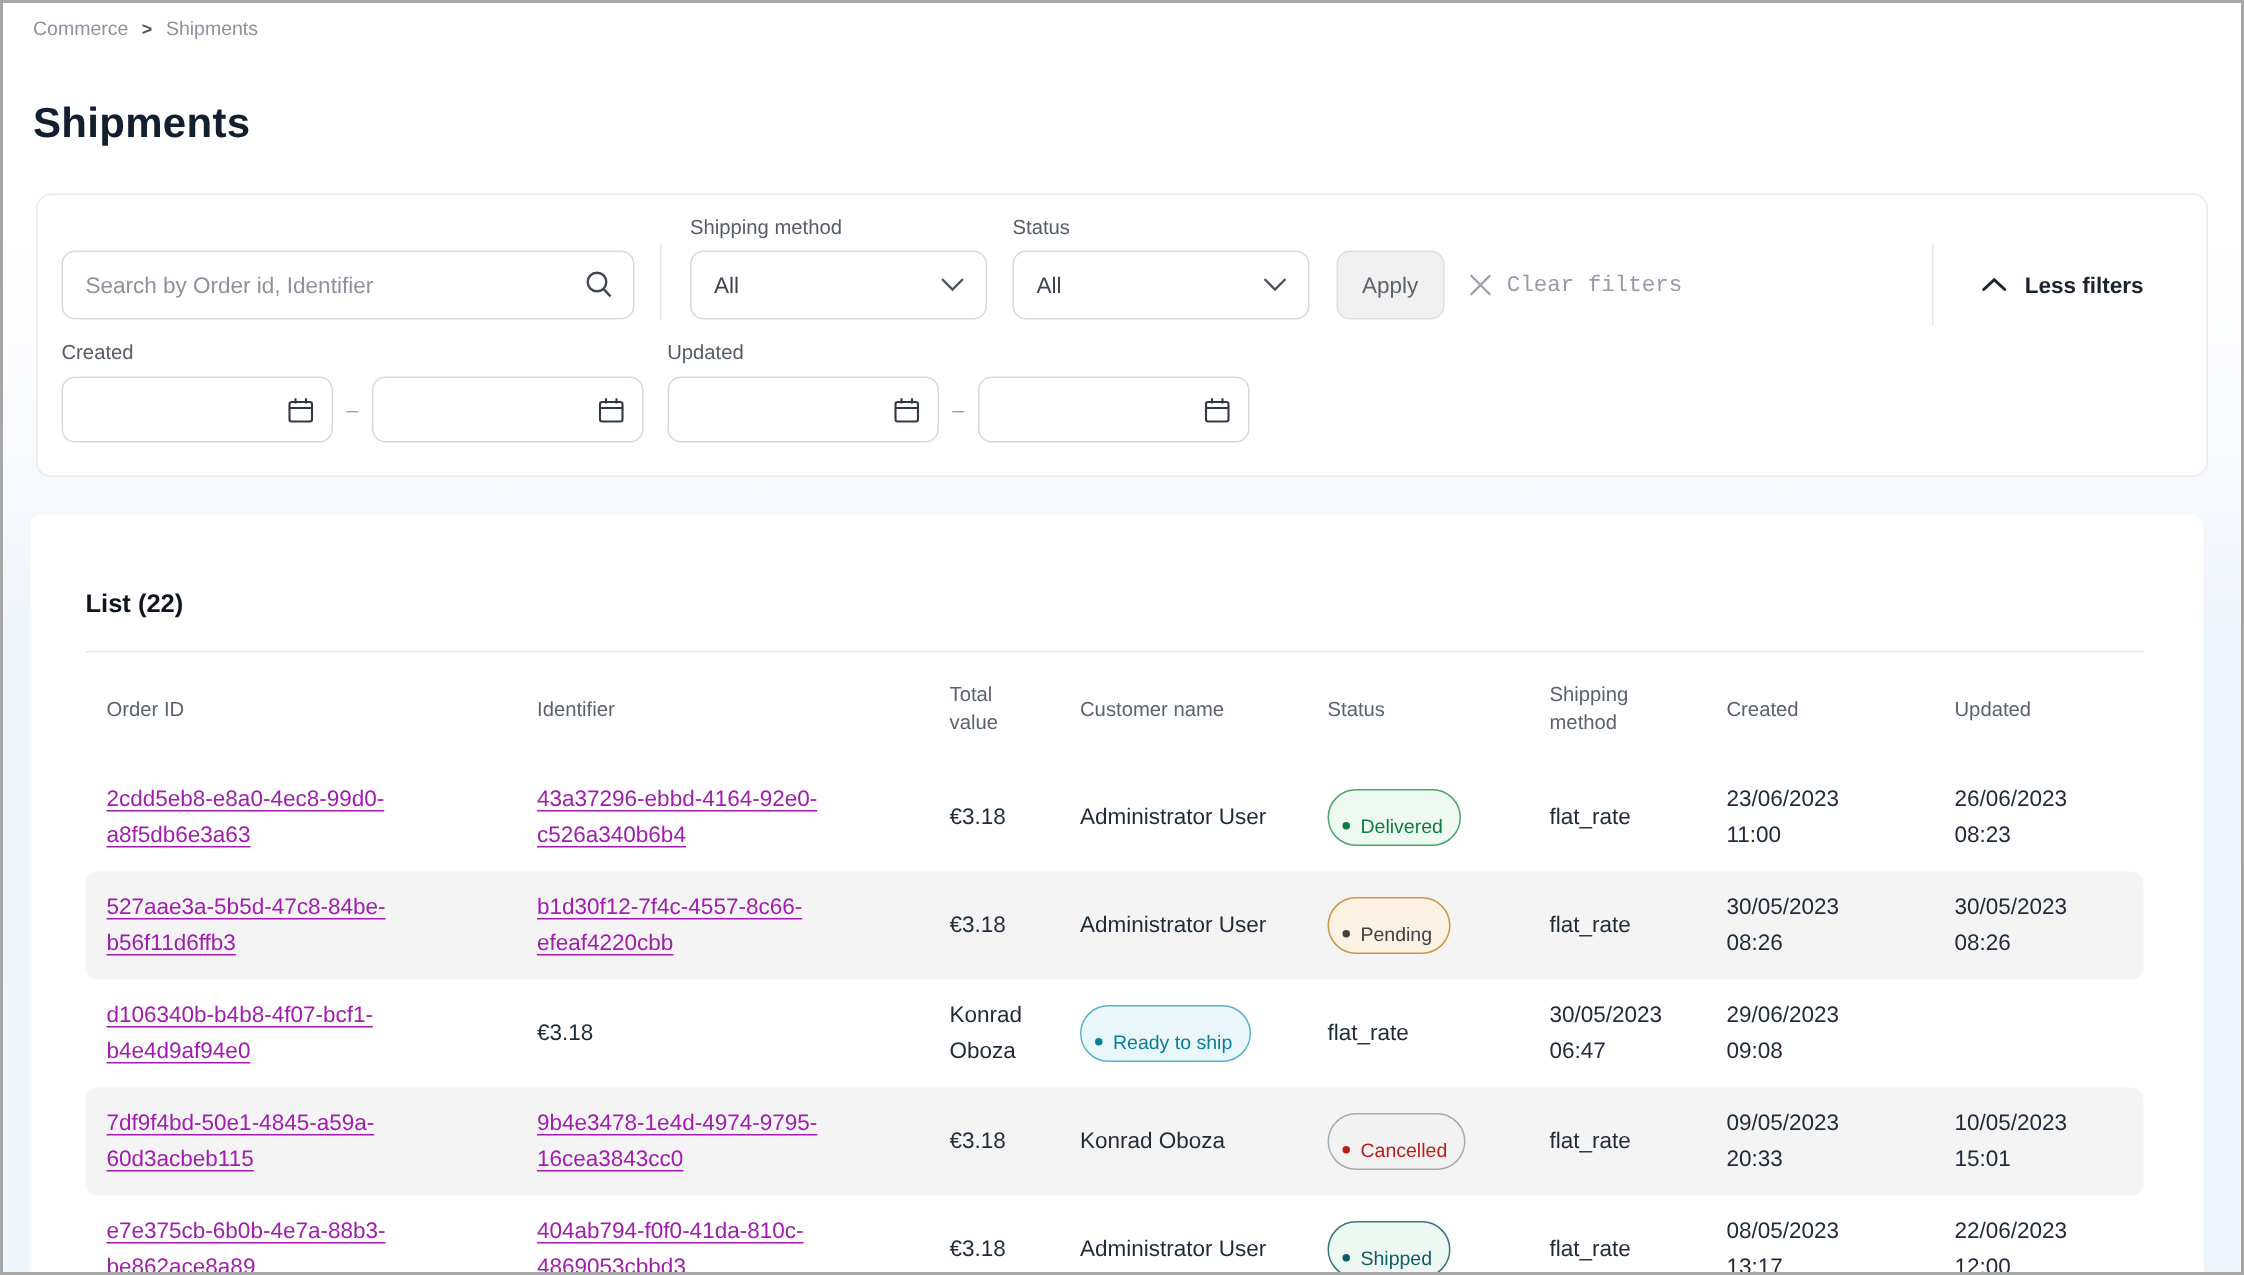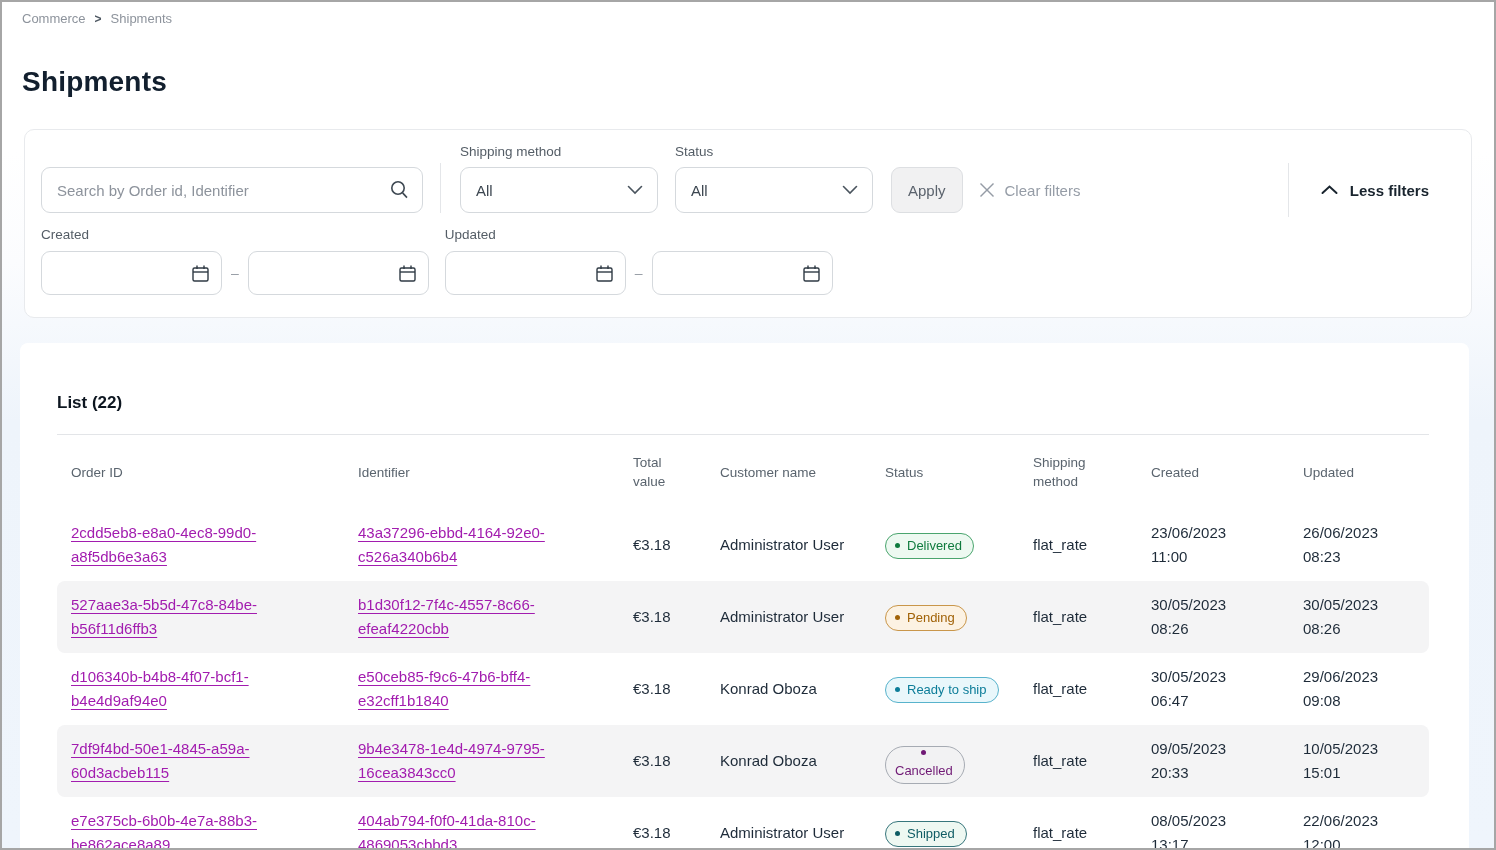--- a/index.html
+++ b/index.html
@@ -46,21 +46,21 @@
     padding:0 14px 0 15px; font-size:15px; color:#3c4650; background:#fff; cursor:pointer;
   }
   .select-field + .select-field{ margin-left:17px; }
 
   .apply-btn{
     margin-left:18px; height:46px; padding:0 16px; font-size:15px; font-family:inherit;
     color:#5b636d; background:#f1f1f2; border:1px solid #dddfe2; border-radius:9px; cursor:pointer;
   }
   .clear-btn{
     margin-left:16px; height:46px; display:flex; align-items:center; gap:10px;
-    background:none; border:none; font-family:Liberation Sans, sans-serif; font-size:15px; color:#959ca6; cursor:pointer;justify-content:center;
+    background:none; border:none; font-family:Liberation Mono, monospace; font-size:15px; color:#959ca6; cursor:pointer;justify-content:center;
   }
   .spacer{ flex:1; }
   .less-btn{
     height:46px; margin-left:24px; padding:0 26px 0 8px; display:flex; align-items:center; gap:12px;
     background:none; border:none; font-family:inherit; font-size:15px; font-weight:700; color:#19242e; cursor:pointer;
   }
 
   .filter-row2{ display:flex; margin-top:14px; padding-left:0px; }
   .range-group{ margin-right:16px; }
   .range-inputs{ display:flex; align-items:center; }
@@ -92,28 +92,28 @@
 
   .trow{ min-height:72px; border-radius:8px; }
   .trow:nth-child(odd){ background:#f4f4f5; }
   .td{ padding:8px 10px 8px 14px; font-size:15px; color:#1e2b39; line-height:24px; }
   .td a{ color:#a21caf; text-decoration:underline; text-underline-offset:3px; }
   .td .wrap-name{ display:inline-block; max-width:132px; }
   .date-line{ display:block; }
 
   .badge{
     display:inline-flex; align-items:center; gap:7px;
-    border:1px solid; border-radius:999px; padding:3px 11px 4px 9px;
+    border:1px solid; border-radius:999px; padding:15px 11px 4px 9px;
     font-size:13px; line-height:17px; white-space:nowrap; background:#fff;
   }
   .badge .dot{ width:5px; height:5px; border-radius:50%; background:currentColor; flex:none; }
   .badge[data-variant="success"]{ color:#0f7b3e; border-color:#4aa56e; background:#edf9f1; }
-  .badge[data-variant="warning"]{ color:#a16207; border-color:#c9964a; background:#fcf2e3; }
+  .badge[data-variant="warning"]{ color:#404040; border-color:#c9964a; background:#fcf2e3; }
   .badge[data-variant="info"]{    color:#0c7d99; border-color:#58b3cc; background:#e9f7fb; }
-  .badge[data-variant="neutral"]{ color:#701a75; border-color:#a6abb3; background:#f2f2f3;flex-direction:column; }
+  .badge[data-variant="neutral"]{ color:#b91c1c; border-color:#a6abb3; background:#f2f2f3; }
   .badge[data-variant="teal"]{    color:#0f5c64; border-color:#37767c; background:#eef8f2; }
 
   svg{ display:block; }
 </style>
 </head>
 <body>
 
 <div class="screen">
 
   <nav class="breadcrumb">
@@ -306,21 +306,20 @@
           <span class="date-line">08:26</span>
         </div>
         <div class="td">
           <span class="date-line">30/05/2023</span>
           <span class="date-line">08:26</span>
         </div>
       </div>
 
       <div class="trow">
         <div class="td"><a href="#">d106340b-b4b8-4f07-bcf1-b4e4d9af94e0</a></div>
-        <div class="td"><a href="#">e50ceb85-f9c6-47b6-bff4-e32cff1b1840</a></div>
         <div class="td">€3.18</div>
         <div class="td"><span class="wrap-name">Konrad Oboza</span></div>
         <div class="td">
           <span class="badge" data-variant="info">
             <span class="dot"></span>
             <span>Ready to ship</span>
           </span>
         </div>
         <div class="td">flat_rate</div>
         <div class="td">

